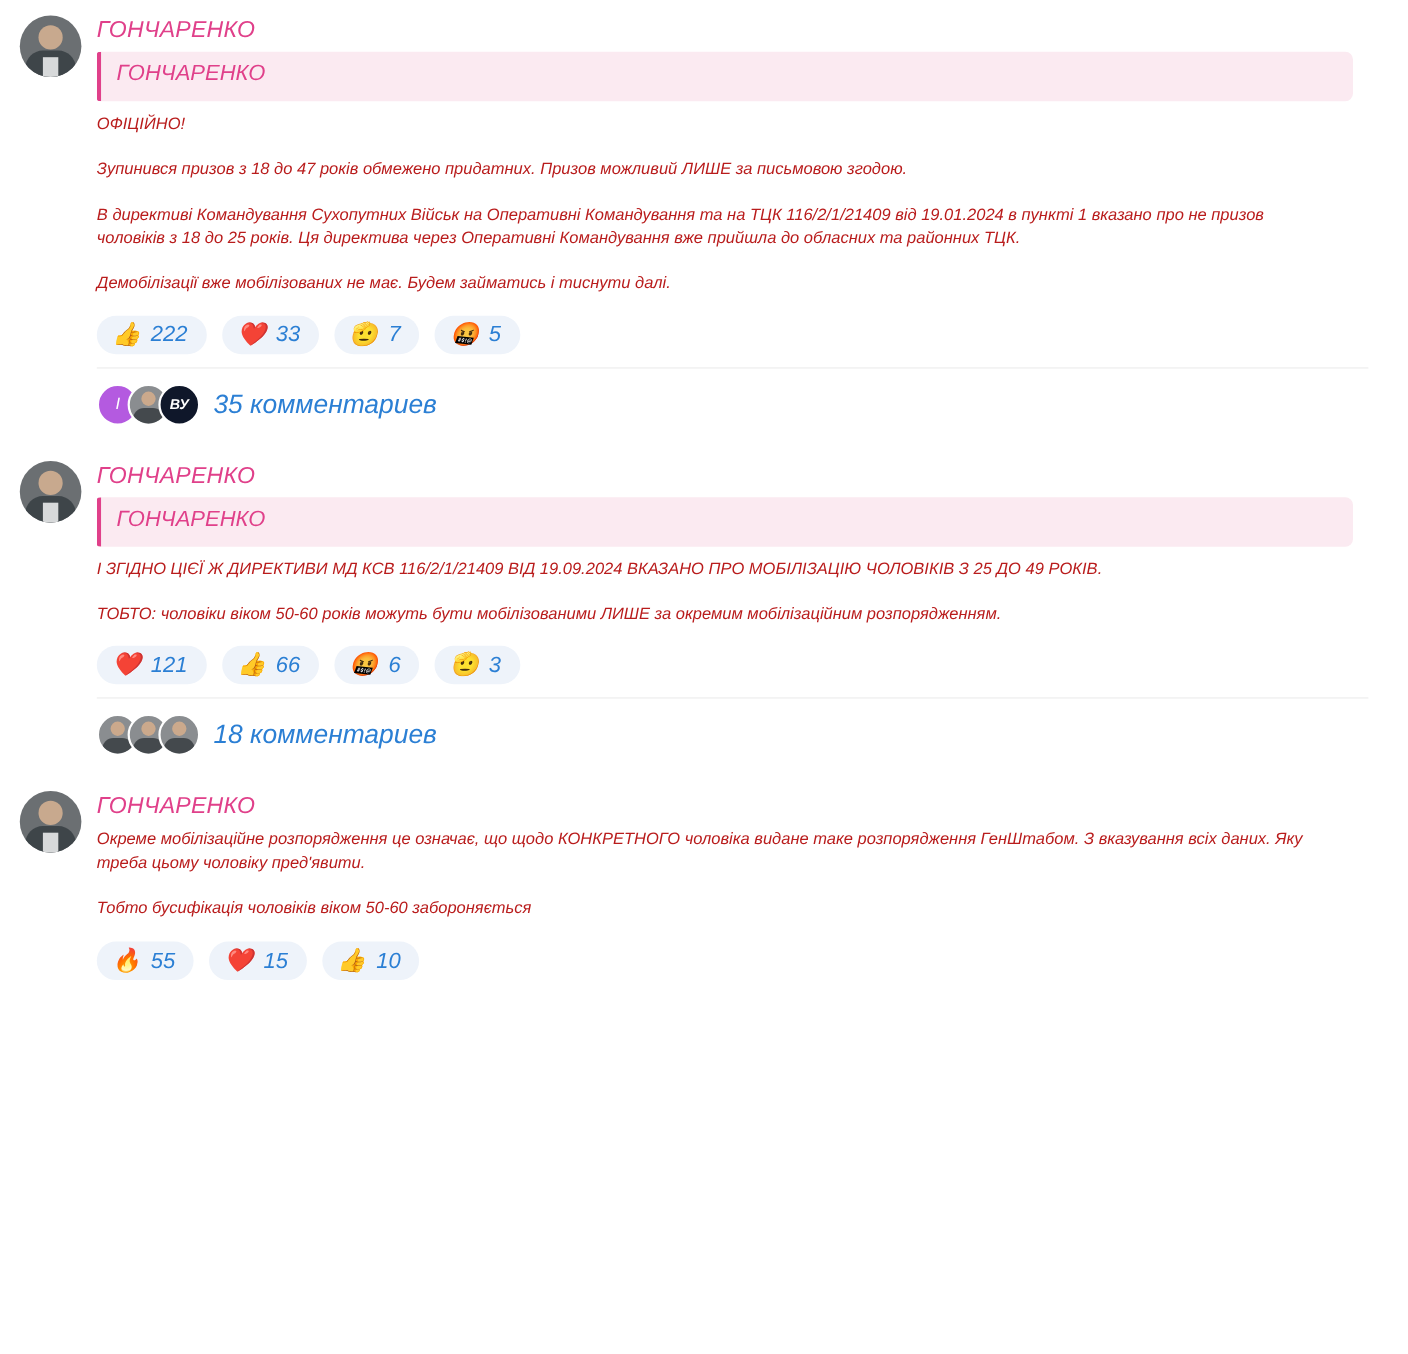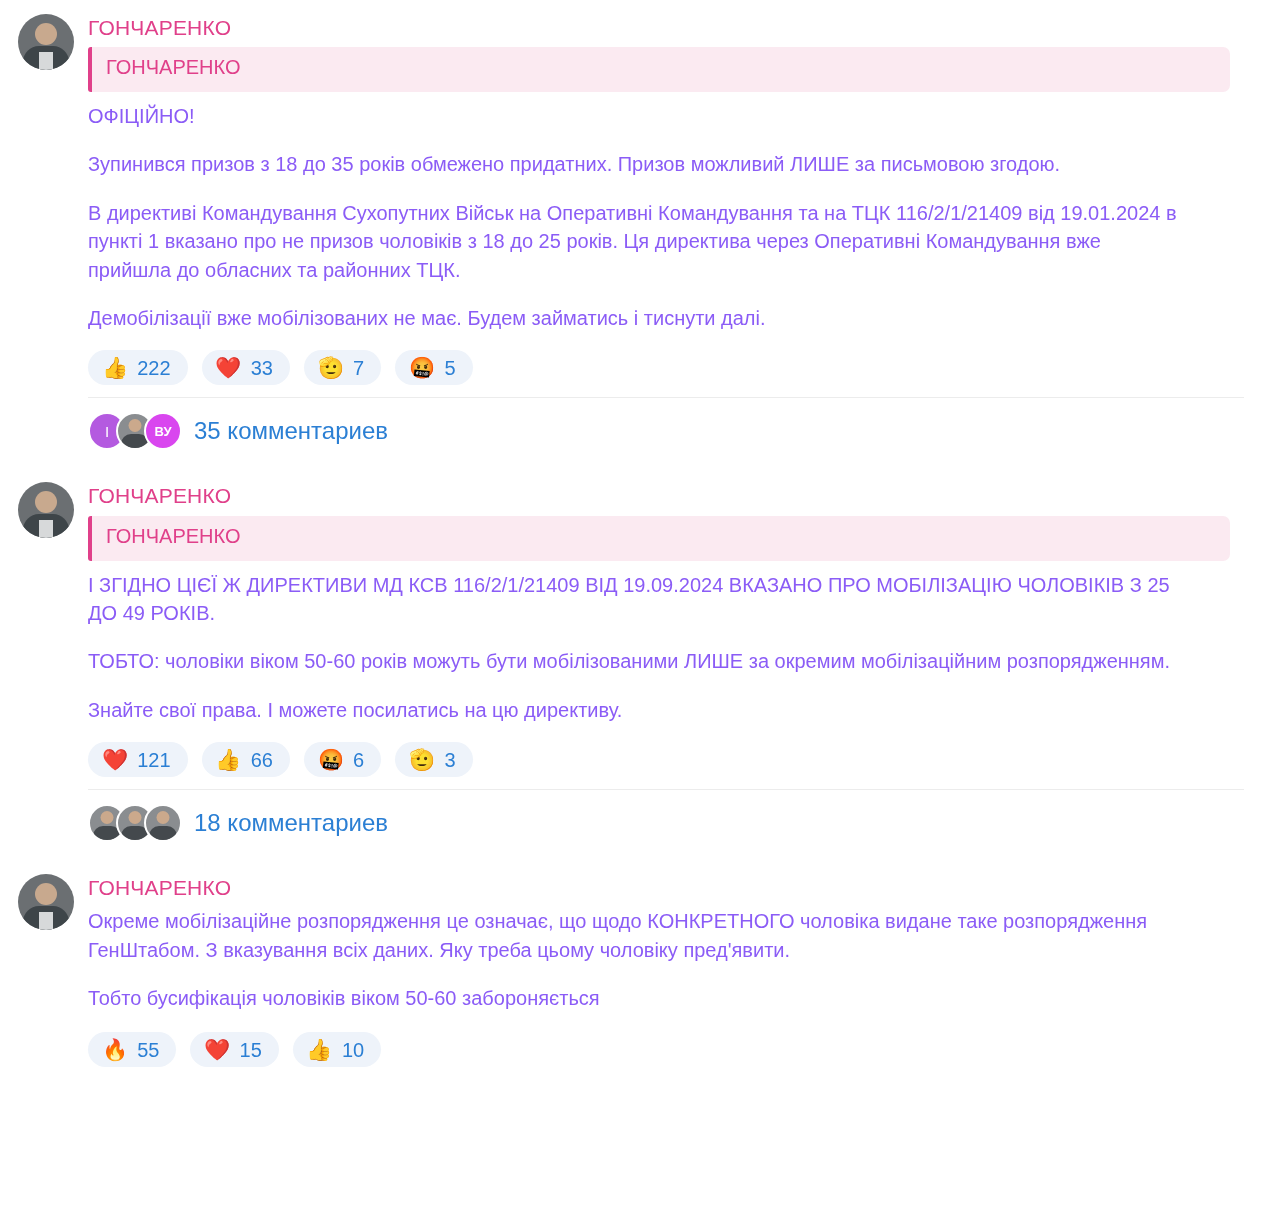--- a/index.html
+++ b/index.html
@@ -16,20 +16,21 @@
   }
   .feed {
     width: 1280px;
     padding: 0;
     box-sizing: border-box;
   }
   .post {
     position: relative;
     padding: 14px 36px 6px 18px;
     box-sizing: border-box;
+    font-style: italic;
   }
   .post-head {
     display: flex;
     align-items: flex-start;
     gap: 14px;
   }
   .avatar {
     width: 56px;
     height: 56px;
     border-radius: 50%;
@@ -96,25 +97,25 @@
   }
   .quote .q-text {
     font-size: 20px;
     line-height: 1.3;
     white-space: nowrap;
     overflow: hidden;
     text-overflow: ellipsis;
     color: #0f0f0f;
   }
   .para {
-    font-size: 20px;
+    font-size: 15px;
     line-height: 1.42;
     margin: 0 0 20px 0;
     max-width: 1100px;
-    color: #8b5cf6;
+    color: #b91c1c;
   }
   .para:last-of-type { margin-bottom: 18px; }
   .reactions {
     display: flex;
     gap: 14px;
     margin: 6px 0 12px 0;
     flex-wrap: wrap;
   }
   .reaction {
     display: inline-flex;
@@ -179,21 +180,21 @@
   .facepile .f.purple { background: #b45ae0; }
   .facepile .f.purple .letter {
     position: absolute;
     inset: 0;
     display: flex;
     align-items: center;
     justify-content: center;
     color: #fff;
     font-size: 15px;
   }
-  .facepile .f.blue { background: #d946ef; }
+  .facepile .f.blue { background: #0f172a; }
   .facepile .f.blue .letter {
     position: absolute;
     inset: 0;
     display: flex;
     align-items: center;
     justify-content: center;
     color: #fff;
     font-size: 13px;
     font-weight: bold;
   }
@@ -217,21 +218,21 @@
         <div class="shirt"></div>
       </div>
       <div class="post-body">
         <div class="author">ГОНЧАРЕНКО</div>
 
         <div class="quote">
           <div class="q-author">ГОНЧАРЕНКО</div>
         </div>
 
         <p class="para">ОФІЦІЙНО!</p>
-        <p class="para">Зупинився призов з 18 до 35 років обмежено придатних. Призов можливий ЛИШЕ за письмовою згодою.</p>
+        <p class="para">Зупинився призов з 18 до 47 років обмежено придатних. Призов можливий ЛИШЕ за письмовою згодою.</p>
         <p class="para">В директиві Командування Сухопутних Військ на Оперативні Командування та на ТЦК 116/2/1/21409 від 19.01.2024 в пункті 1 вказано про не призов чоловіків з 18 до 25 років. Ця директива через Оперативні Командування вже прийшла до обласних та районних ТЦК.</p>
         <p class="para">Демобілізації вже мобілізованих не має. Будем займатись і тиснути далі.</p>
 
         <div class="reactions">
           <div class="reaction">
             <span class="emo">👍</span>
             <span>222</span>
           </div>
           <div class="reaction">
             <span class="emo">❤️</span>
@@ -277,21 +278,20 @@
       </div>
       <div class="post-body">
         <div class="author">ГОНЧАРЕНКО</div>
 
         <div class="quote">
           <div class="q-author">ГОНЧАРЕНКО</div>
         </div>
 
         <p class="para">І ЗГІДНО ЦІЄЇ Ж ДИРЕКТИВИ МД КСВ 116/2/1/21409 ВІД 19.09.2024 ВКАЗАНО ПРО МОБІЛІЗАЦІЮ ЧОЛОВІКІВ З 25 ДО 49 РОКІВ.</p>
         <p class="para">ТОБТО: чоловіки віком 50-60 років можуть бути мобілізованими ЛИШЕ за окремим мобілізаційним розпорядженням.</p>
-        <p class="para">Знайте свої права. І можете посилатись на цю директиву.</p>
 
         <div class="reactions">
           <div class="reaction">
             <span class="emo">❤️</span>
             <span>121</span>
           </div>
           <div class="reaction">
             <span class="emo">👍</span>
             <span>66</span>
           </div>

